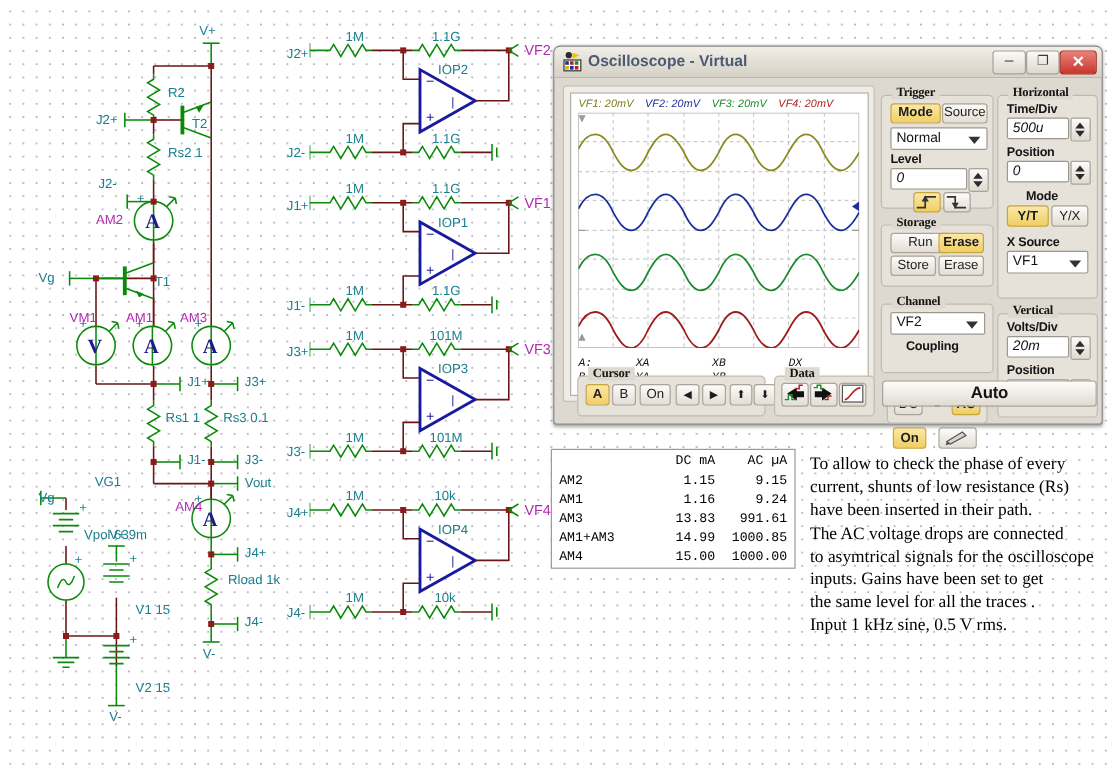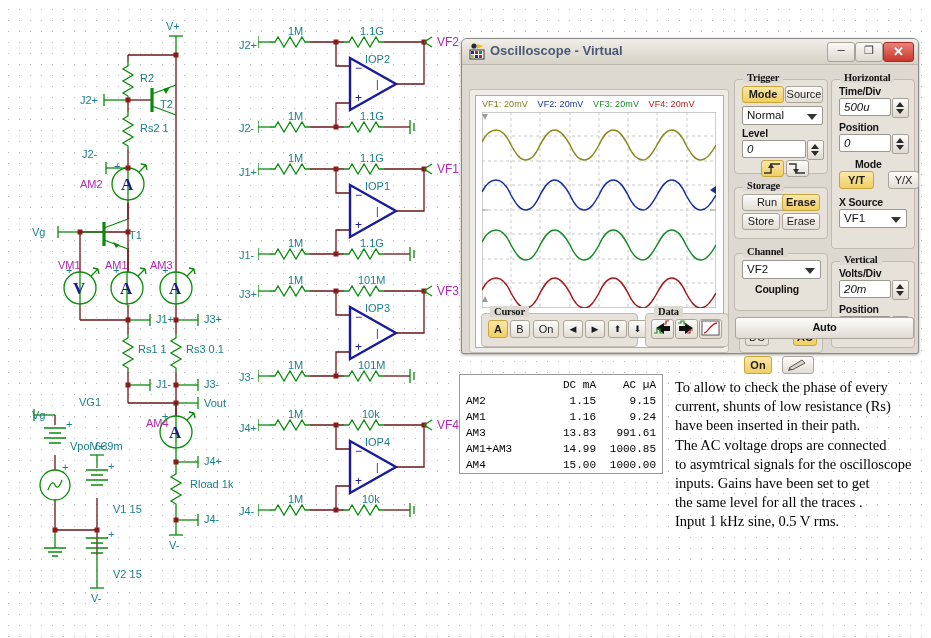--- a/index.html
+++ b/index.html
@@ -83,22 +83,22 @@
     position:absolute;left:0;right:0;top:1px;text-align:center;
     font-size:11px;color:#3a3a3a;font-family:"Liberation Sans",sans-serif;
   }
   #wb-close span{color:#fff;font-size:13px;line-height:15px;font-weight:bold;}
   #wb-min span{font-size:13px;line-height:12px;}
 
   #scope-body{position:relative;height:289px;}
 
   
   #graph-panel{
-    position:absolute;left:7px;top:24px;width:258px;height:262px;
-    background:#efece5;border:1px solid #c3bfb6;border-radius:3px;
+    position:absolute;left:7px;top:6px;width:258px;height:262px;
+    background:#efece5;border:1px solid #c3bfb6;border-radius:3px;font-style:italic;
   }
   #graph-inner{
     position:absolute;left:5px;top:5px;width:247px;height:251px;
     background:#ffffff;border:1px solid #b3aea4;
   }
   #trace-legend{
     position:absolute;left:6px;top:3px;font-size:9px;
     font-family:"Liberation Sans",sans-serif;letter-spacing:.1px;
   }
   #trace-legend span{margin-right:7px;}
@@ -161,21 +161,21 @@
     background:linear-gradient(180deg,#fdfcfa,#ded9d0);
   }
   .spin .up,.spin .dn{position:absolute;left:3px;width:0;height:0;
     border-left:4px solid transparent;border-right:4px solid transparent;}
   .spin .up{top:3px;border-bottom:5px solid #2b2b2b;}
   .spin .dn{bottom:3px;border-top:5px solid #2b2b2b;}
   #auto-btn{
     position:absolute;left:273px;top:252px;width:177px;height:20px;
     border:1px solid #aaa49a;border-radius:3px;
     background:linear-gradient(180deg,#fdfcfa,#e0dbd2);
-    font-size:11px;font-weight:bold;color:#141414;text-align:center;
+    font-size:14px;font-weight:bold;color:#141414;text-align:center;
     line-height:19px;font-family:"Liberation Sans",sans-serif;
     letter-spacing:-.2px;
   }
 </style>
 </head>
 <body>
 
 <div id="canvas">
 
   <svg id="schem" width="460" height="638">
@@ -606,20 +606,26 @@
             <path fill="none" stroke="#a01c1c" stroke-width="1.5" d="M0,178 C4,170 9,166 14,166 C20,166 25,172 29,181 C34,190 38,196 44,196 C49,196 54,190 58,181 C63,172 67,166 73,166 C78,166 83,172 88,181 C92,190 97,196 102,196 C108,196 112,190 117,181 C121,172 126,166 131,166 C137,166 141,172 146,181 C150,190 155,196 161,196 C166,196 170,190 175,181 C180,172 184,166 190,166 C195,166 200,172 204,181 C209,190 213,196 219,196 C224,196 229,190 234,181"></path>
 
             <polygon points="0,2 6,2 3,8" fill="#9a9a9a"></polygon>
             <polygon points="0,190 6,190 3,184" fill="#9a9a9a"></polygon>
 
             <polygon points="228,78 234,74 234,82" fill="#1b2f9c"></polygon>
           </svg>
 
           <div id="readout">
             <div class="rrow">
+              <span class="rc0">A:</span>
+              <span class="rc1">XA</span>
+              <span class="rc2">XB</span>
+              <span>DX</span>
+            </div>
+            <div class="rrow">
               <span class="rc0">B</span>
               <span class="rc1">YA</span>
               <span class="rc2">YB</span>
               <span>DY</span>
             </div>
           </div>
         </div>
       </div>
 
       <div class="grp" style="left:272px;top:14px;width:92px;height:93px;">
@@ -719,21 +725,21 @@
           <span>0</span>
         </div>
         <div class="spin" style="left:60px;top:54px;height:18px;">
           <i class="up"></i>
           <i class="dn"></i>
         </div>
         <div class="fld-label" style="left:23px;top:78px;">Mode</div>
         <div class="btn on" style="left:7px;top:91px;width:35px;height:18px;line-height:16px;">
           <span>Y/T</span>
         </div>
-        <div class="btn" style="left:56px;top:91px;width:31px;height:18px;line-height:16px;text-align:center;">
+        <div class="btn" style="left:44px;top:91px;width:31px;height:18px;line-height:16px;text-align:center;">
           <span>Y/X</span>
         </div>
         <div class="fld-label" style="left:7px;top:116px;">X Source</div>
         <div class="combo" style="left:7px;top:129px;width:68px;height:19px;">
           <span>VF1</span>
           <i class="arr"></i>
         </div>
       </div>
 
       <div class="grp" style="left:369px;top:196px;width:82px;height:85px;">

